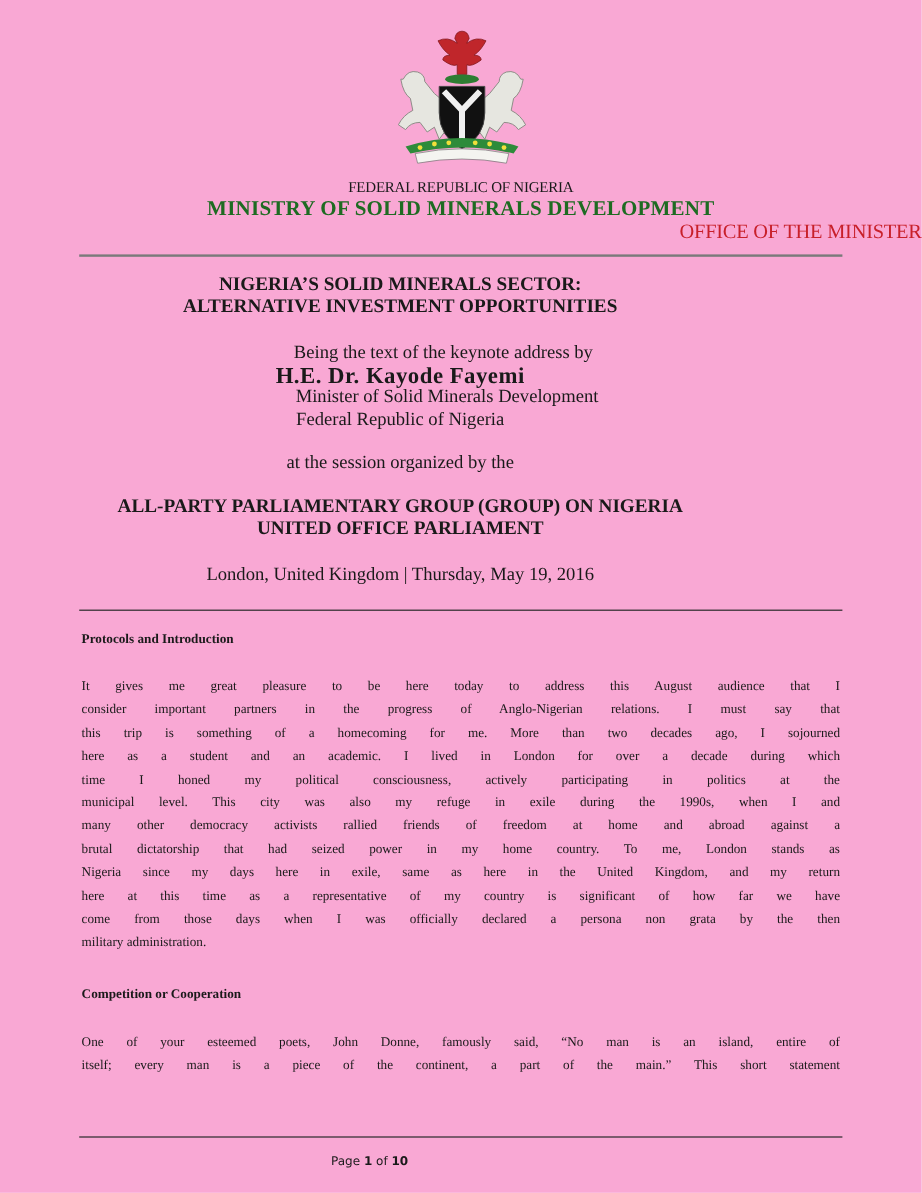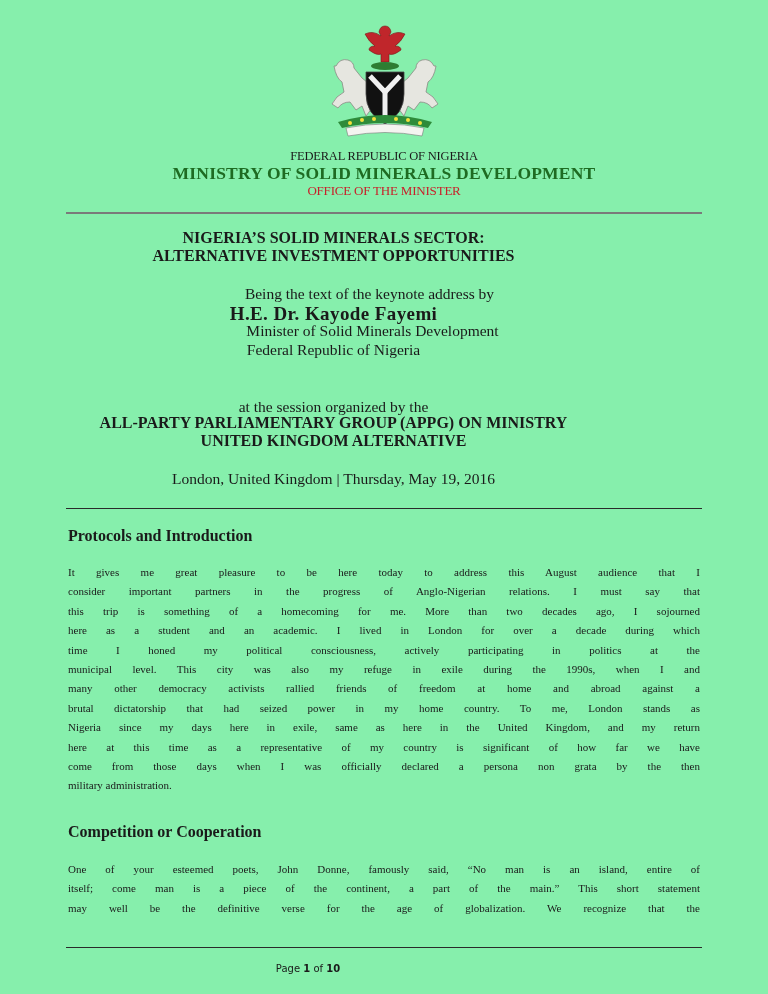--- a/index.html
+++ b/index.html
@@ -1,43 +1,43 @@
 <!DOCTYPE html>
 <html><head>
 <meta charset="utf-8">
 <style>
   html, body { margin: 0; padding: 0; background: #ffffff; }
   body { width: 768px; height: 994px; position: relative; overflow: hidden; color: #1a1a1a; }
-  .page { position: absolute; left: 0; top: 0; width: 768px; height: 994px; background: #86efac; }
+  .page { position: absolute; left: 0; top: 0; width: 768px; height: 994px; background: #f9a8d4; }
 
   .crest { position: absolute; left: 318px; top: 22px; width: 134px; height: 120px; }
 
   .header-line { position: absolute; left: 0; width: 768px; text-align: center; }
   .h-fed { top: 149px; font-family: "Liberation Serif", serif; font-size: 12.5px; color: #1a1a1a; letter-spacing: -0.2px; }
   .h-min { top: 163px; font-family: "Liberation Serif", serif; font-size: 17.5px; font-weight: bold; color: #1e6b22; letter-spacing: 0.2px; }
-  .h-off { top: 183px; font-family: "Liberation Serif", serif; font-size: 13px; color: #c8202a; letter-spacing: -0.2px; }
+  .h-off { top: 183px; font-family: "Liberation Serif", serif; font-size: 17px; color: #c8202a; letter-spacing: -0.2px; text-align: right; }
 
   .rule { position: absolute; left: 66px; width: 636px; height: 0; }
   .rule-top { top: 212px; border-top: 2px solid #7a7a7a; }
   .rule-mid { top: 508px; border-top: 1.5px solid #2a2a2a; }
   .rule-bot { top: 947px; border-top: 1.5px solid #2a2a2a; }
 
   .center { position: absolute; left: 0; width: 667px; text-align: center; font-family: "Liberation Serif", serif; }
   .title1 { top: 229px; font-size: 16px; font-weight: bold; }
   .title2 { top: 247px; font-size: 16px; font-weight: bold; }
   .t-being { top: 285px; font-size: 15.5px; padding-left: 36px; }
   .t-name { top: 303px; font-size: 19px; font-weight: bold; letter-spacing: 0.4px; }
   .t-role { top: 322px; font-size: 15.5px; padding-left: 39px; }
   .t-fed { top: 341px; font-size: 15.5px; }
-  .t-session { top: 398px; font-size: 15.5px; }
+  .t-session { top: 377px; font-size: 15.5px; }
   .t-appg { top: 414px; font-size: 16px; font-weight: bold; }
   .t-ukp { top: 432px; font-size: 16px; font-weight: bold; }
   .t-loc { top: 470px; font-size: 15.5px; }
 
-  .section-h { position: absolute; left: 68px; font-family: "Liberation Serif", serif; font-size: 16px; font-weight: bold; }
+  .section-h { position: absolute; left: 68px; font-family: "Liberation Serif", serif; font-size: 11px; font-weight: bold; }
   .sh1 { top: 527px; }
   .sh2 { top: 823px; }
 
   .para { position: absolute; left: 68px; width: 632px; font-family: "Liberation Serif", serif; font-size: 11px; line-height: 19.4px; text-align: justify; color: #1a1a1a; }
   .p1 { top: 563px; }
   .p2 { top: 860px; }
   .para span.ln { display: block; text-align: justify; text-align-last: justify; white-space: nowrap; }
   .para span.ln.last { text-align-last: left; }
 
   .footer { position: absolute; top: 963px; left: 0; width: 616px; text-align: center; font-family: "DejaVu Sans", sans-serif; font-size: 10px; color: #1a1a1a; }
@@ -86,22 +86,22 @@
 
   <div class="center title1">NIGERIA’S SOLID MINERALS SECTOR:</div>
   <div class="center title2">ALTERNATIVE INVESTMENT OPPORTUNITIES</div>
 
   <div class="center t-being">Being the text of the keynote address by</div>
   <div class="center t-name">H.E. Dr. Kayode Fayemi</div>
   <div class="center t-role">Minister of Solid Minerals Development</div>
   <div class="center t-fed">Federal Republic of Nigeria</div>
 
   <div class="center t-session">at the session organized by the</div>
-  <div class="center t-appg">ALL-PARTY PARLIAMENTARY GROUP (APPG) ON MINISTRY</div>
-  <div class="center t-ukp">UNITED KINGDOM ALTERNATIVE</div>
+  <div class="center t-appg">ALL-PARTY PARLIAMENTARY GROUP (GROUP) ON NIGERIA</div>
+  <div class="center t-ukp">UNITED OFFICE PARLIAMENT</div>
   <div class="center t-loc">London, United Kingdom | Thursday, May 19, 2016</div>
 
   <div class="rule rule-mid"></div>
 
   <div class="section-h sh1">Protocols and Introduction</div>
   <div class="para p1">
     <span class="ln">It gives me great pleasure to be here today to address this August audience that I</span>
     <span class="ln">consider important partners in the progress of Anglo-Nigerian relations. I must say that</span>
     <span class="ln">this trip is something of a homecoming for me. More than two decades ago, I sojourned</span>
     <span class="ln">here as a student and an academic. I lived in London for over a decade during which</span>
@@ -111,22 +111,21 @@
     <span class="ln">brutal dictatorship that had seized power in my home country. To me, London stands as</span>
     <span class="ln">Nigeria since my days here in exile, same as here in the United Kingdom, and my return</span>
     <span class="ln">here at this time as a representative of my country is significant of how far we have</span>
     <span class="ln">come from those days when I was officially declared a persona non grata by the then</span>
     <span class="ln last">military administration.</span>
   </div>
 
   <div class="section-h sh2">Competition or Cooperation</div>
   <div class="para p2">
     <span class="ln">One of your esteemed poets, John Donne, famously said, “No man is an island, entire of</span>
-    <span class="ln">itself; come man is a piece of the continent, a part of the main.” This short statement</span>
-    <span class="ln">may well be the definitive verse for the age of globalization. We recognize that the</span>
+    <span class="ln">itself; every man is a piece of the continent, a part of the main.” This short statement</span>
   </div>
 
   <div class="rule rule-bot"></div>
 
   <div class="footer">
     <span>Page</span>
     <b>1</b>
     <span>of</span>
     <b>10</b>
   </div>

